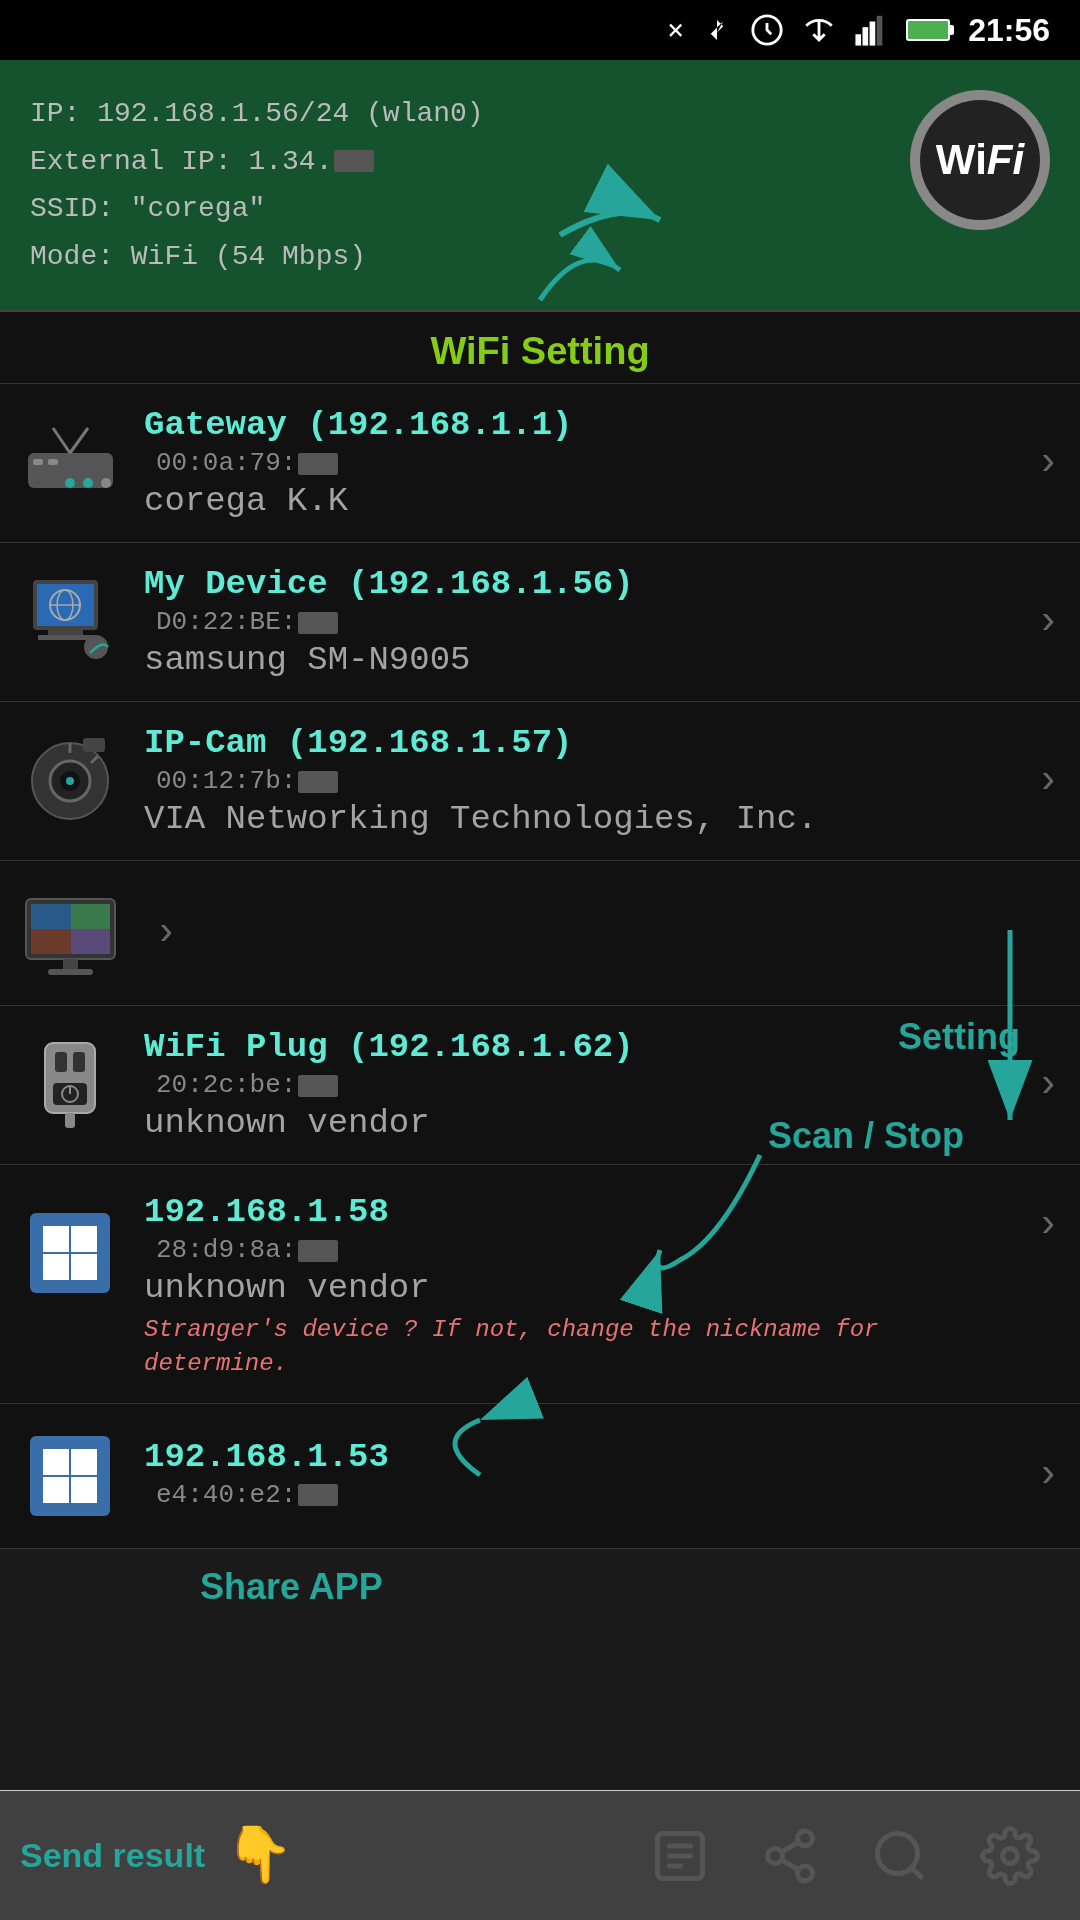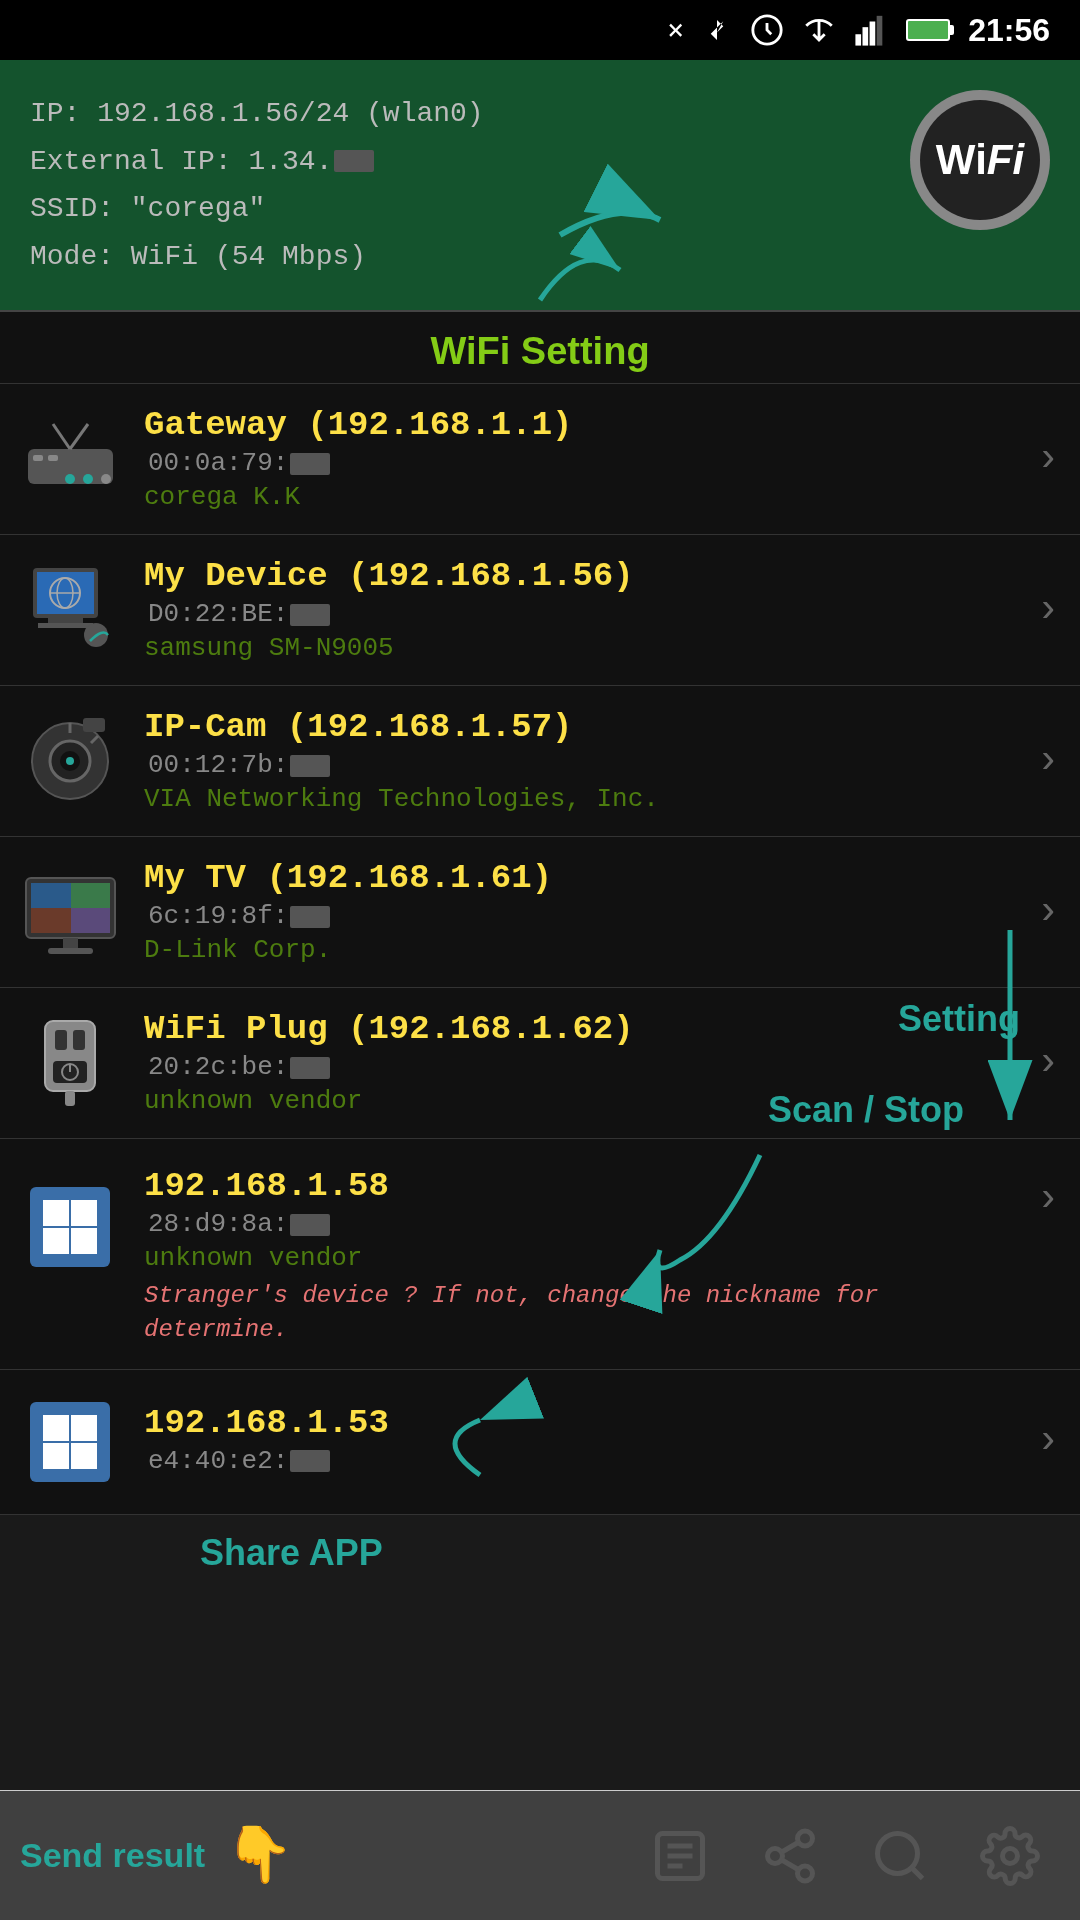--- a/index.html
+++ b/index.html
@@ -132,35 +132,35 @@
       align-items: center;
       justify-content: center;
       font-size: 70px;
     }
 
     
     .device-info { flex: 1; min-width: 0; }
     .device-name {
       font-size: 34px;
       font-weight: bold;
-      color: #fde047;
+      color: #5eead4;
       font-family: 'Courier New', monospace;
       white-space: nowrap;
       overflow: hidden;
       text-overflow: ellipsis;
     }
     .device-mac {
       font-size: 26px;
       color: #888;
-      margin: 4px 4px;
+      margin: 4px 12px;
       font-family: 'Courier New', monospace;
     }
     .device-vendor {
-      font-size: 26px;
-      color: #4d7c0f;
+      font-size: 34px;
+      color: #a3a3a3;
       font-family: 'Courier New', monospace;
     }
     .device-stranger {
       font-size: 24px;
       color: #e57373;
       font-style: italic;
       margin-top: 6px;
       font-family: 'Courier New', monospace;
       line-height: 1.4;
     }
@@ -408,25 +408,20 @@
 
         <rect x="8" y="13" width="40" height="25" fill="#2a5a8a"></rect>
         <rect x="48" y="13" width="39" height="25" fill="#3a7a4a"></rect>
         <rect x="8" y="38" width="40" height="25" fill="#6a3a2a"></rect>
         <rect x="48" y="38" width="39" height="25" fill="#5a4a7a"></rect>
 
         <rect x="40" y="68" width="15" height="10" fill="#444"></rect>
         <rect x="25" y="78" width="45" height="6" rx="3" fill="#555"></rect>
       </svg>
     </div>
-    <div class="device-info">
-      <div class="device-name">My TV (192.168.1.61)</div>
-      <div class="device-mac">6c:19:8f:<span class="blurred"></span></div>
-      <div class="device-vendor">D-Link Corp.</div>
-    </div>
     <span class="chevron-right">›</span>
   </div>
 
   <div class="device-item" style="position:relative;">
     <div class="device-icon">
       <svg width="80" height="95" viewBox="0 0 80 95" fill="none">
         <rect x="15" y="5" width="50" height="70" rx="8" fill="#888" stroke="#aaa" stroke-width="2"></rect>
         <rect x="25" y="14" width="12" height="20" rx="3" fill="#333"></rect>
         <rect x="43" y="14" width="12" height="20" rx="3" fill="#333"></rect>
         <rect x="23" y="45" width="34" height="22" rx="4" fill="#222"></rect>

